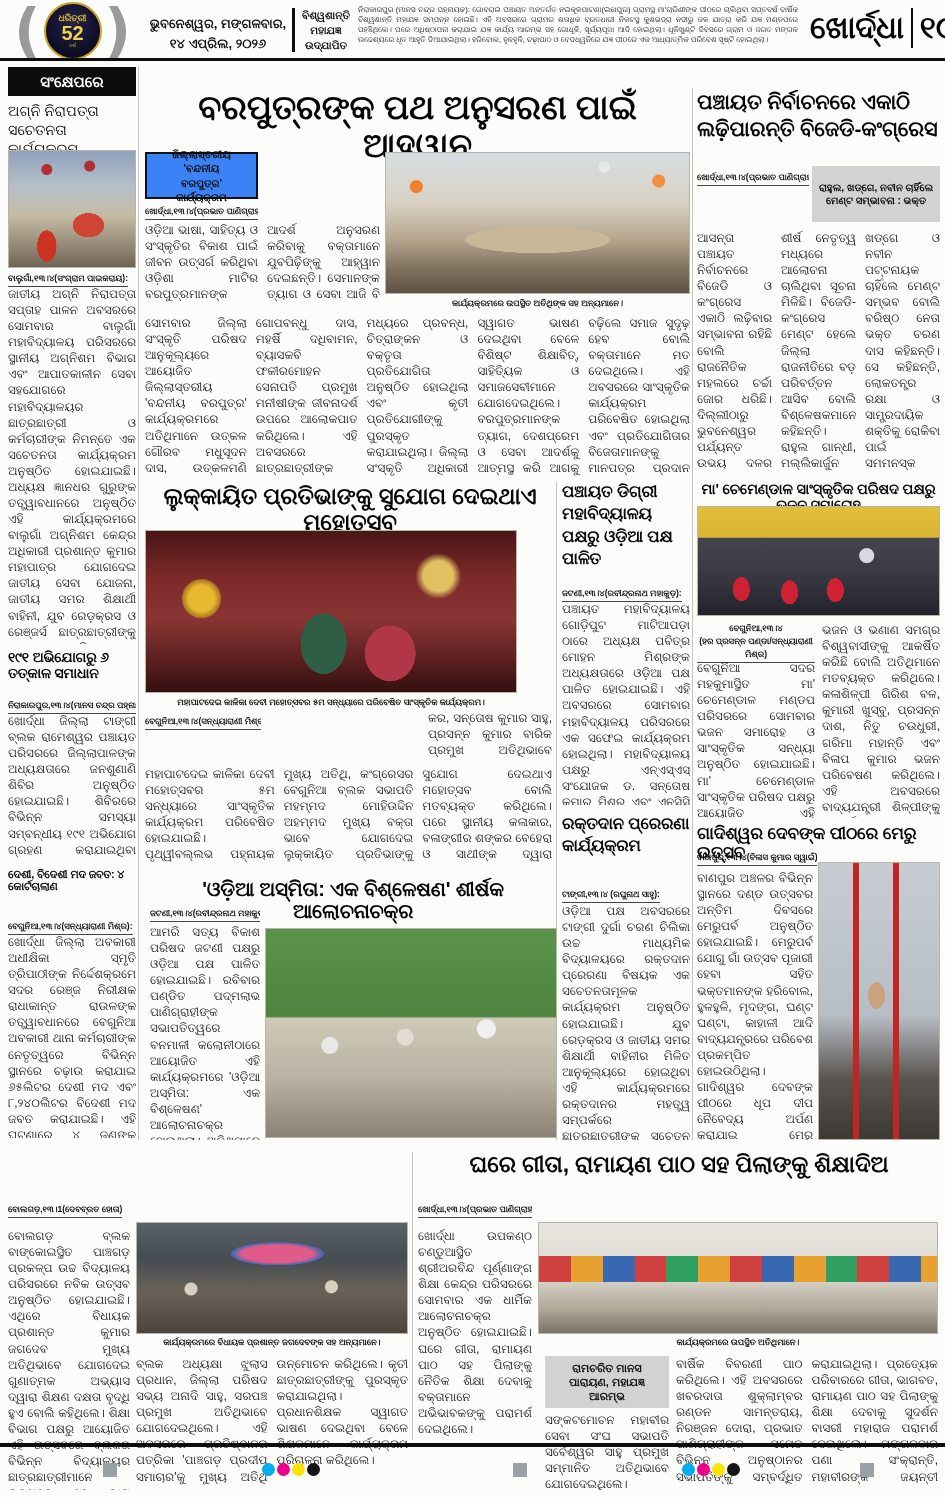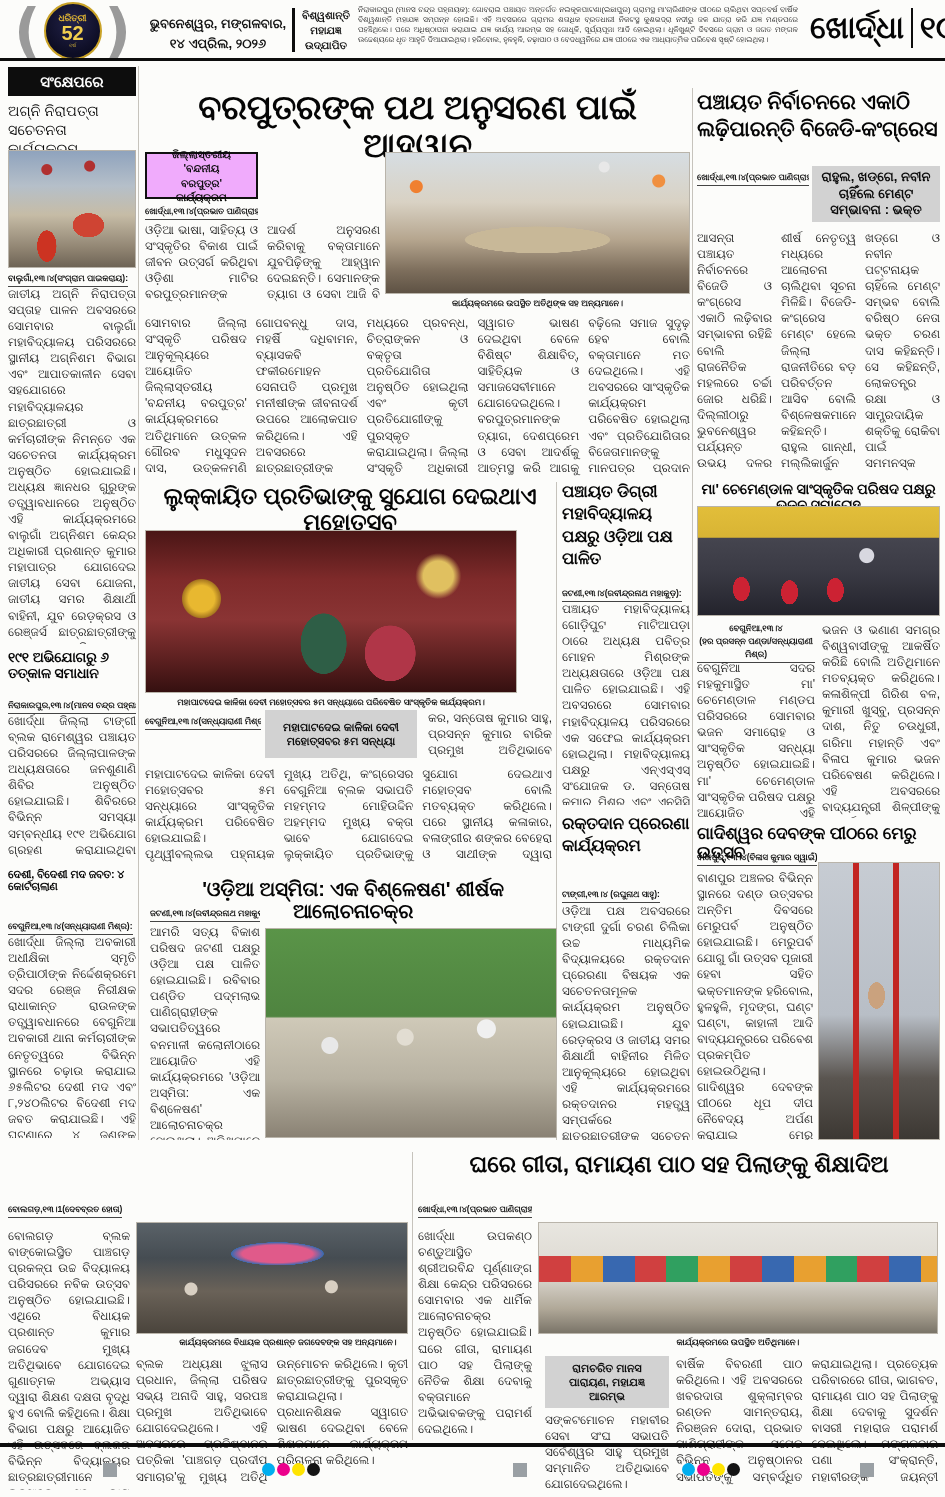--- a/index.html
+++ b/index.html
@@ -7,21 +7,21 @@
         font-family:"Liberation Sans",sans-serif;color:#111;overflow:hidden}
   .abs{position:absolute;box-sizing:border-box}
   .hl{font-weight:bold;color:#050505;line-height:1.12;letter-spacing:-.2px}
   .hl-c{text-align:center}
   .body-txt{font-size:12px;line-height:1.34;text-align:justify;color:#1c1c1c;overflow:hidden}
   .byline{font-size:8.5px;font-weight:bold;color:#111;border-bottom:1px solid #444;
           padding-bottom:2px;width:max-content;max-width:100%;white-space:nowrap;overflow:hidden}
   .caption{font-size:8.5px;font-weight:bold;text-align:center;color:#101010;overflow:hidden;white-space:nowrap}
   .graybox{background:#d2d2d2;font-weight:bold;text-align:center;display:flex;align-items:center;
            justify-content:center;padding:4px 6px;line-height:1.3;color:#0a0a0a}
-  .kicker{border:2px solid #111;background:#f0abfc;font-weight:bold;text-align:center;display:flex;
+  .kicker{border:2px solid #111;background:#3b82f6;font-weight:bold;text-align:center;display:flex;
           align-items:center;justify-content:center;padding:19px;line-height:1.35;color:#0a0a0a}
   .blackbox{background:#0d0d0d;color:#fff;font-weight:bold;text-align:left;display:flex;
             align-items:center;justify-content:center}
   .photo{overflow:hidden;border:1px solid #b9b4aa}
   .vr{width:1px;background:#c6c3bc}
   .hrule{background:#0d0d0d}
   .cols2{column-count:2;column-gap:9px}
   .cols3{column-count:3;column-gap:9px}
   .cols5{column-count:5;column-gap:9px}
   .pre{white-space:pre-line}
@@ -143,28 +143,27 @@
   <div class="abs hl hl-c" style="left:145px;top:88px;width:545px;font-size:34px">ବରପୁତ୍ରଙ୍କ ପଥ ଅନୁସରଣ ପାଇଁ ଆହ୍ୱାନ</div>
   <div class="abs kicker" style="left:145px;top:152px;width:113px;height:47px;font-size:10.5px">ଜିଲ୍ଲାସ୍ତରୀୟ 'ବନ୍ଦନୀୟ ବରପୁତ୍ର' କାର୍ଯ୍ୟକ୍ରମ</div>
   <div class="abs byline" style="left:145px;top:206px;max-width:113px">ଖୋର୍ଦ୍ଧା,୧୩।୪(ପ୍ରଭାତ ପାଣିଗ୍ରାହୀ)</div>
   <div class="abs body-txt cols2" style="left:145px;top:222px;width:235px;height:83px">ଓଡ଼ିଆ ଭାଷା, ସାହିତ୍ୟ ଓ ସଂସ୍କୃତିର ବିକାଶ ପାଇଁ ଜୀବନ ଉତ୍ସର୍ଗ କରିଥିବା ଓଡ଼ିଶା ମାଟିର ବରପୁତ୍ରମାନଙ୍କ ଆଦର୍ଶ ଅନୁସରଣ କରିବାକୁ ବକ୍ତାମାନେ ଯୁବପିଢ଼ିଙ୍କୁ ଆହ୍ୱାନ ଦେଇଛନ୍ତି। ସେମାନଙ୍କ ତ୍ୟାଗ ଓ ସେବା ଆଜି ବି ପ୍ରେରଣାର ଉତ୍ସ ବୋଲି ମତ ପ୍ରକାଶ ପାଇଛି।</div>
   <div class="abs photo ph-lead" style="left:385px;top:152px;width:305px;height:142px"></div>
   <div class="abs caption" style="left:385px;top:298px;width:305px">କାର୍ଯ୍ୟକ୍ରମରେ ଉପସ୍ଥିତ ଅତିଥିଙ୍କ ସହ ଅନ୍ୟମାନେ।</div>
   <div class="abs body-txt cols5" style="left:145px;top:315px;width:545px;height:163px">ସୋମବାର ଜିଲ୍ଲା ସଂସ୍କୃତି ପରିଷଦ ଆନୁକୂଲ୍ୟରେ ଆୟୋଜିତ ଜିଲ୍ଲାସ୍ତରୀୟ 'ବନ୍ଦନୀୟ ବରପୁତ୍ର' କାର୍ଯ୍ୟକ୍ରମରେ ଅତିଥିମାନେ ଉତ୍କଳ ଗୌରବ ମଧୁସୂଦନ ଦାସ, ଉତ୍କଳମଣି ଗୋପବନ୍ଧୁ ଦାସ, ମହର୍ଷି ଦଧିବାମନ, ବ୍ୟାସକବି ଫକୀରମୋହନ ସେନାପତି ପ୍ରମୁଖ ମନୀଷୀଙ୍କ ଜୀବନାଦର୍ଶ ଉପରେ ଆଲୋକପାତ କରିଥିଲେ। ଏହି ଅବସରରେ ଛାତ୍ରଛାତ୍ରୀଙ୍କ ମଧ୍ୟରେ ପ୍ରବନ୍ଧ, ଚିତ୍ରାଙ୍କନ ଓ ବକ୍ତୃତା ପ୍ରତିଯୋଗିତା ଅନୁଷ୍ଠିତ ହୋଇଥିଲା ଏବଂ କୃତୀ ପ୍ରତିଯୋଗୀଙ୍କୁ ପୁରସ୍କୃତ କରାଯାଇଥିଲା। ଜିଲ୍ଲା ସଂସ୍କୃତି ଅଧିକାରୀ ସ୍ୱାଗତ ଭାଷଣ ଦେଇଥିବା ବେଳେ ବିଶିଷ୍ଟ ଶିକ୍ଷାବିତ୍, ସାହିତ୍ୟିକ ଓ ସମାଜସେବୀମାନେ ଯୋଗଦେଇଥିଲେ। ବରପୁତ୍ରମାନଙ୍କ ତ୍ୟାଗ, ଦେଶପ୍ରେମ ଓ ସେବା ଆଦର୍ଶକୁ ଆତ୍ମସ୍ଥ କରି ଆଗକୁ ବଢ଼ିଲେ ସମାଜ ସୁଦୃଢ଼ ହେବ ବୋଲି ବକ୍ତାମାନେ ମତ ଦେଇଥିଲେ। ଏହି ଅବସରରେ ସାଂସ୍କୃତିକ କାର୍ଯ୍ୟକ୍ରମ ପରିବେଷିତ ହୋଇଥିଲା ଏବଂ ପ୍ରତିଯୋଗିତାର ବିଜେତାମାନଙ୍କୁ ମାନପତ୍ର ପ୍ରଦାନ କରାଯାଇଥିଲା। ଶେଷରେ ଧନ୍ୟବାଦ ଅର୍ପଣ କରାଯାଇଥିଲା।</div>
 
   <div class="abs hl" style="left:697px;top:88px;width:243px;font-size:21px;line-height:1.3">ପଞ୍ଚାୟତ ନିର୍ବାଚନରେ ଏକାଠି ଲଢ଼ିପାରନ୍ତି ବିଜେଡି-କଂଗ୍ରେସ</div>
   <div class="abs byline" style="left:697px;top:172px;max-width:112px">ଖୋର୍ଦ୍ଧା,୧୩।୪(ପ୍ରଭାତ ପାଣିଗ୍ରାହୀ)</div>
-  <div class="abs graybox" style="left:812px;top:166px;width:128px;height:56px;font-size:13px">ରାହୁଲ, ଖଡ୍‌ଗେ, ନବୀନ ଚାହିଁଲେ ମେଣ୍ଟ ସମ୍ଭାବନା : ଭକ୍ତ</div>
+  <div class="abs graybox" style="left:812px;top:166px;width:128px;height:56px;font-size:10px">ରାହୁଲ, ଖଡ୍‌ଗେ, ନବୀନ ଚାହିଁଲେ ମେଣ୍ଟ ସମ୍ଭାବନା : ଭକ୍ତ</div>
   <div class="abs body-txt cols3" style="left:697px;top:230px;width:243px;height:248px">ଆସନ୍ତା ପଞ୍ଚାୟତ ନିର୍ବାଚନରେ ବିଜେଡି ଓ କଂଗ୍ରେସ ଏକାଠି ଲଢ଼ିବାର ସମ୍ଭାବନା ରହିଛି ବୋଲି ରାଜନୈତିକ ମହଲରେ ଚର୍ଚ୍ଚା ଜୋର ଧରିଛି। ଦିଲ୍ଲୀଠାରୁ ଭୁବନେଶ୍ୱର ପର୍ଯ୍ୟନ୍ତ ଉଭୟ ଦଳର ଶୀର୍ଷ ନେତୃତ୍ୱ ମଧ୍ୟରେ ଆଲୋଚନା ଚାଲିଥିବା ସୂଚନା ମିଳିଛି। ବିଜେଡି-କଂଗ୍ରେସ ମେଣ୍ଟ ହେଲେ ଜିଲ୍ଲା ରାଜନୀତିରେ ବଡ଼ ପରିବର୍ତ୍ତନ ଆସିବ ବୋଲି ବିଶ୍ଳେଷକମାନେ କହିଛନ୍ତି। ରାହୁଲ ଗାନ୍ଧୀ, ମଲ୍ଲିକାର୍ଜୁନ ଖଡ୍‌ଗେ ଓ ନବୀନ ପଟ୍ଟନାୟକ ଚାହିଁଲେ ମେଣ୍ଟ ସମ୍ଭବ ବୋଲି ବରିଷ୍ଠ ନେତା ଭକ୍ତ ଚରଣ ଦାସ କହିଛନ୍ତି। ସେ କହିଛନ୍ତି, ଲୋକତନ୍ତ୍ର ରକ୍ଷା ଓ ସାମ୍ପ୍ରଦାୟିକ ଶକ୍ତିକୁ ରୋକିବା ପାଇଁ ସମମନସ୍କ ଦଳଗୁଡ଼ିକ ଏକଜୁଟ ହେବା ଆବଶ୍ୟକ। ତେବେ ଏ ସମ୍ପର୍କରେ ଉଭୟ ଦଳର ରାଜ୍ୟ ନେତୃତ୍ୱ କୌଣସି ଆନୁଷ୍ଠାନିକ ଘୋଷଣା କରିନାହାନ୍ତି। ପଞ୍ଚାୟତ ସ୍ତରରେ କର୍ମୀମାନେ ଏହାକୁ ସ୍ୱାଗତ କରିଥିବା ବେଳେ କେତେକ ଅସନ୍ତୋଷ ପ୍ରକଟ କରିଛନ୍ତି। ଆଗାମୀ ଦିନରେ ସ୍ଥିତି ସ୍ପଷ୍ଟ ହେବ ବୋଲି କୁହାଯାଉଛି।</div>
 
   <div class="abs hl hl-c" style="left:145px;top:484px;width:410px;font-size:23px">ଲୁକ୍କାୟିତ ପ୍ରତିଭାଙ୍କୁ ସୁଯୋଗ ଦେଇଥାଏ ମହୋତ୍ସବ</div>
   <div class="abs photo ph-dancers" style="left:145px;top:530px;width:372px;height:163px"></div>
   <div class="abs caption" style="left:145px;top:697px;width:372px">ମହାପାଟଦେଇ କାଳିକା ଦେବୀ ମହୋତ୍ସବର ୫ମ ସନ୍ଧ୍ୟାରେ ପରିବେଷିତ ସାଂସ୍କୃତିକ କାର୍ଯ୍ୟକ୍ରମ।</div>
   <div class="abs byline" style="left:145px;top:716px;max-width:116px">ବେଗୁନିଆ,୧୩।୪(ସନ୍ଧ୍ୟାରାଣୀ ମିଶ୍ର)</div>
-  <div class="abs graybox" style="left:265px;top:710px;width:152px;height:48px;font-size:11px">ମହାପାଟଦେଇ କାଳିକା ଦେବୀ ମହୋତ୍ସବର ୫ମ ସନ୍ଧ୍ୟା</div>
   <div class="abs body-txt" style="left:428px;top:710px;width:124px;height:52px">କର, ସନ୍ତୋଷ କୁମାର ସାହୁ, ପ୍ରସନ୍ନ କୁମାର ବାରିକ ପ୍ରମୁଖ ଅତିଥିଭାବେ ଯୋଗଦେଇଥିଲେ।</div>
   <div class="abs body-txt cols3" style="left:145px;top:766px;width:407px;height:104px">ମହାପାଟଦେଇ କାଳିକା ଦେବୀ ମହୋତ୍ସବର ୫ମ ସନ୍ଧ୍ୟାରେ ସାଂସ୍କୃତିକ କାର୍ଯ୍ୟକ୍ରମ ପରିବେଷିତ ହୋଇଯାଇଛି। ପୃଥ୍ୱୀବଲ୍ଲଭ ପହ୍ନାୟକ ମୁଖ୍ୟ ଅତିଥି, କଂଗ୍ରେସର ବେଗୁନିଆ ବ୍ଲକ ସଭାପତି ମହମ୍ମଦ ମୋହିଉଦ୍ଦିନ ଅହମ୍ମଦ ମୁଖ୍ୟ ବକ୍ତା ଭାବେ ଯୋଗଦେଇ ଲୁକ୍କାୟିତ ପ୍ରତିଭାଙ୍କୁ ସୁଯୋଗ ଦେଇଥାଏ ମହୋତ୍ସବ ବୋଲି ମତବ୍ୟକ୍ତ କରିଥିଲେ। ପରେ ସ୍ଥାନୀୟ କଳାକାର, ବଳାଙ୍ଗୀର ଶଙ୍କର ବେହେରା ଓ ସାଥୀଙ୍କ ଦ୍ୱାରା ଦୁଆଦୁଲି, ଗୀତିକାର ପ୍ରଫୁଲ୍ଲ କୁମାର ବେଉରିଙ୍କ ଦ୍ୱାରା ଭଜନ, ବଣ୍ଟି ପ୍ରିୟଦର୍ଶିନୀ ଓ ସାଥୀଙ୍କ ଓଡ଼ିଶୀ ନୃତ୍ୟ ଦର୍ଶକଙ୍କୁ ମନ୍ତ୍ରମୁଗ୍ଧ କରିଥିଲା। ଗହଳିଆ ମାଳୀ, ରତ୍ନି ଭୋଇ ପ୍ରମୁଖ କାର୍ଯ୍ୟକ୍ରମ ପରିଚାଳନାରେ ସହଯୋଗ କରିଥିଲେ।</div>
 
   <div class="abs hl hl-c" style="left:148px;top:878px;width:410px;font-size:20px">'ଓଡ଼ିଆ ଅସ୍ମିତା: ଏକ ବିଶ୍ଳେଷଣ' ଶୀର୍ଷକ ଆଲୋଚନାଚକ୍ର</div>
   <div class="abs byline" style="left:150px;top:908px;max-width:110px">ଜଟଣୀ,୧୩।୪(ରବୀନ୍ଦ୍ରନାଥ ମହାକୁଡ଼)</div>
   <div class="abs body-txt" style="left:150px;top:924px;width:110px;height:216px">ଆମରି ସତ୍ୟ ବିକାଶ ପରିଷଦ ଜଟଣୀ ପକ୍ଷରୁ ଓଡ଼ିଆ ପକ୍ଷ ପାଳିତ ହୋଇଯାଇଛି। ରବିବାର ପଣ୍ଡିତ ପଦ୍ମଲାଭ ପାଣିଗ୍ରାହୀଙ୍କ ସଭାପତିତ୍ୱରେ ବନମାଳୀ କଲୋନୀଠାରେ ଆୟୋଜିତ ଏହି କାର୍ଯ୍ୟକ୍ରମରେ 'ଓଡ଼ିଆ ଅସ୍ମିତା: ଏକ ବିଶ୍ଳେଷଣ' ଆଲୋଚନାଚକ୍ର ହୋଇଥିଲା। ଅତିଥିମାନେ ଓଡ଼ିଆ ଭାଷା, ସାହିତ୍ୟ ଓ ସଂସ୍କୃତିର ଗୌରବମୟ ପରମ୍ପରା ଉପରେ ଆଲୋକପାତ କରି ନୂତନ ପିଢ଼ିକୁ ମାତୃଭାଷା ପ୍ରତି ଶ୍ରଦ୍ଧାଶୀଳ ହେବାକୁ ପରାମର୍ଶ ଦେଇଥିଲେ।</div>
   <div class="abs photo ph-asmita" style="left:265px;top:928px;width:292px;height:210px"></div>
 
   <div class="abs hl" style="left:562px;top:480px;width:128px;font-size:16.5px;line-height:1.35">ପଞ୍ଚାୟତ ଡିଗ୍ରୀ ମହାବିଦ୍ୟାଳୟ ପକ୍ଷରୁ ଓଡ଼ିଆ ପକ୍ଷ ପାଳିତ</div>
   <div class="abs byline" style="left:562px;top:588px;max-width:128px">ଜଟଣୀ,୧୩।୪(ରବୀନ୍ଦ୍ରନାଥ ମହାକୁଡ଼):</div>
@@ -184,21 +183,21 @@
   <div class="abs hl" style="left:697px;top:824px;width:243px;font-size:17px">ଗାଦିଶ୍ୱର ଦେବଙ୍କ ପୀଠରେ ମେରୁ ଉତ୍ସବ</div>
 
   <div class="abs body-txt" style="left:822px;top:622px;width:118px;height:196px">ଭଜନ ଓ ଭଣାଣ ସମଗ୍ର ବିଶ୍ୱବାସୀଙ୍କୁ ଆକର୍ଷିତ କରିଛି ବୋଲି ଅତିଥିମାନେ ମତବ୍ୟକ୍ତ କରିଥିଲେ। କଳାଶିଳ୍ପୀ ଗିରିଶ ବଳ, କୁମାରୀ ଖୁସ୍‌ବୁ, ପ୍ରସନ୍ନ ଦାଶ, ନିତୁ ଚଉଧୁରୀ, ଗରିମା ମହାନ୍ତି ଏବଂ ବିଳାପ କୁମାର ଭଜନ ପରିବେଷଣ କରିଥିଲେ। ଏହି ଅବସରରେ ବାଦ୍ୟଯନ୍ତ୍ରୀ ଶିଳ୍ପୀଙ୍କୁ ସମ୍ବର୍ଦ୍ଧିତ କରାଯାଇଥିଲା। ଶେଷରେ ବରିଷ୍ଠ ସଦସ୍ୟ ବିଶୋୟୀ ଧନ୍ୟବାଦ ଅର୍ପଣ କରିଥିଲେ।</div>
   <div class="abs byline" style="left:697px;top:852px;max-width:120px">ବାଣପୁର,୧୩।୪(ବିଳାସ କୁମାର ସ୍ୱାଇଁ)</div>
   <div class="abs body-txt" style="left:697px;top:870px;width:116px;height:270px">ବାଣପୁର ଅଞ୍ଚଳର ବିଭିନ୍ନ ସ୍ଥାନରେ ଦଣ୍ଡ ଉତ୍ସବର ଅନ୍ତିମ ଦିବସରେ ମେରୁପର୍ବ ଅନୁଷ୍ଠିତ ହୋଇଯାଇଛି। ମେରୁପର୍ବ ଯୋଗୁ ଗାଁ ଉତ୍ସବ ପୂଜାରୀ ହେବା ସହିତ ଭକ୍ତମାନଙ୍କ ହରିବୋଲ, ହୁଳହୁଳି, ମୃଦଙ୍ଗ, ଘଣ୍ଟ ଘଣ୍ଟା, କାହାଳୀ ଆଦି ବାଦ୍ୟଯନ୍ତ୍ରରେ ପରିବେଶ ପ୍ରକମ୍ପିତ ହୋଇଉଠିଥିଲା। ଗାଦିଶ୍ୱର ଦେବଙ୍କ ପୀଠରେ ଧୂପ ଦୀପ ନୈବେଦ୍ୟ ଅର୍ପଣ କରାଯାଇ ମେରୁ ଭକ୍ତମାନେ ଝୁଲଣରେ ଝୁଲିଥିଲେ। ଏହି ଦୃଶ୍ୟ ଦେଖିବାକୁ ହଜାର ହଜାର ଭକ୍ତଙ୍କ ସମାଗମ ହୋଇଥିଲା। ଶାନ୍ତିଶୃଙ୍ଖଳା ପାଇଁ ପୋଲିସ ମୁତୟନ ଥିଲା।</div>
   <div class="abs photo ph-meru" style="left:818px;top:862px;width:122px;height:278px"></div>
 
   <div class="abs byline" style="left:8px;top:1204px;max-width:122px">ବୋଲଗଡ଼,୧୩।1(ଦେବବ୍ରତ ହୋତା)</div>
   <div class="abs body-txt" style="left:8px;top:1228px;width:122px;height:262px">ବୋଲଗଡ଼ ବ୍ଲକ ବାଙ୍କୋଇସ୍ଥିତ ପାଞ୍ଚଗଡ଼ ପ୍ରକଳ୍ପ ଉଚ୍ଚ ବିଦ୍ୟାଳୟ ପରିସରରେ ନବିକ ଉତ୍ସବ ଅନୁଷ୍ଠିତ ହୋଇଯାଇଛି। ଏଥିରେ ବିଧାୟକ ପ୍ରଶାନ୍ତ କୁମାର ଜଗଦେବ ମୁଖ୍ୟ ଅତିଥିଭାବେ ଯୋଗଦେଇ ଗୁଣାତ୍ମକ ଅଭ୍ୟାସ ଦ୍ୱାରା ଶିକ୍ଷଣ ଦକ୍ଷତା ବୃଦ୍ଧି ହୁଏ ବୋଲି କହିଥିଲେ। ଶିକ୍ଷା ବିଭାଗ ପକ୍ଷରୁ ଆୟୋଜିତ ଏହି ଉତ୍ସବରେ ବ୍ଲକର ବିଭିନ୍ନ ବିଦ୍ୟାଳୟର ଛାତ୍ରଛାତ୍ରୀମାନେ ଉତ୍ସାହର ସହ ଭାଗ ନେଇଥିଲେ।</div>
   <div class="abs photo ph-quality" style="left:136px;top:1222px;width:272px;height:112px"></div>
-  <div class="abs caption" style="left:152px;top:1337px;width:272px">କାର୍ଯ୍ୟକ୍ରମରେ ବିଧାୟକ ପ୍ରଶାନ୍ତ ଜଗଦେବଙ୍କ ସହ ଅନ୍ୟମାନେ।</div>
+  <div class="abs caption" style="left:136px;top:1337px;width:272px">କାର୍ଯ୍ୟକ୍ରମରେ ବିଧାୟକ ପ୍ରଶାନ୍ତ ଜଗଦେବଙ୍କ ସହ ଅନ୍ୟମାନେ।</div>
   <div class="abs hl hl-c" style="left:418px;top:1152px;width:522px;font-size:23px">ଘରେ ଗୀତା, ରାମାୟଣ ପାଠ ସହ ପିଲାଙ୍କୁ ଶିକ୍ଷାଦିଅ</div>
 
   <div class="abs body-txt cols2" style="left:136px;top:1356px;width:272px;height:134px">ବ୍ଲକ ଅଧ୍ୟକ୍ଷା ଝୁଲାସ ପ୍ରଧାନ, ଜିଲ୍ଲା ପରିଷଦ ସଭ୍ୟ ଅନାଦି ସାହୁ, ସରପଞ୍ଚ ପ୍ରମୁଖ ଅତିଥିଭାବେ ଯୋଗଦେଇଥିଲେ। ଏହି ଅବସରରେ ପ୍ରତିଷ୍ଠାନର ପତ୍ରିକା 'ପାଞ୍ଚଗଡ଼ ପ୍ରଦୀପ ସମାଚାର'କୁ ମୁଖ୍ୟ ଅତିଥି ଉନ୍ମୋଚନ କରିଥିଲେ। କୃତୀ ଛାତ୍ରଛାତ୍ରୀଙ୍କୁ ପୁରସ୍କୃତ କରାଯାଇଥିଲା। ପ୍ରଧାନଶିକ୍ଷକ ସ୍ୱାଗତ ଭାଷଣ ଦେଇଥିବା ବେଳେ ଶିକ୍ଷକମାନେ କାର୍ଯ୍ୟକ୍ରମ ପରିଚାଳନା କରିଥିଲେ।</div>
   <div class="abs byline" style="left:418px;top:1204px;max-width:114px">ଖୋର୍ଦ୍ଧା,୧୩।୪(ପ୍ରଭାତ ପାଣିଗ୍ରାହୀ)</div>
   <div class="abs body-txt" style="left:418px;top:1228px;width:114px;height:262px">ଖୋର୍ଦ୍ଧା ଉପକଣ୍ଠ ଚଣ୍ଡୁଆସ୍ଥିତ ଶ୍ରୀଅରବିନ୍ଦ ପୂର୍ଣ୍ଣାଙ୍ଗ ଶିକ୍ଷା କେନ୍ଦ୍ର ପରିସରରେ ସୋମବାର ଏକ ଧାର୍ମିକ ଆଲୋଚନାଚକ୍ର ଅନୁଷ୍ଠିତ ହୋଇଯାଇଛି। ଘରେ ଗୀତା, ରାମାୟଣ ପାଠ ସହ ପିଲାଙ୍କୁ ନୈତିକ ଶିକ୍ଷା ଦେବାକୁ ବକ୍ତାମାନେ ଅଭିଭାବକଙ୍କୁ ପରାମର୍ଶ ଦେଇଥିଲେ।</div>
   <div class="abs photo ph-gita" style="left:538px;top:1222px;width:400px;height:112px"></div>
   <div class="abs caption" style="left:538px;top:1337px;width:400px">କାର୍ଯ୍ୟକ୍ରମରେ ଉପସ୍ଥିତ ଅତିଥିମାନେ।</div>
   <div class="abs graybox" style="left:545px;top:1356px;width:124px;height:52px;font-size:11px">ରାମଚରିତ ମାନସ ପାରାୟଣ, ମହାଯଜ୍ଞ ଆରମ୍ଭ</div>
   <div class="abs body-txt" style="left:545px;top:1412px;width:124px;height:78px">ସଙ୍କଟମୋଚନ ମହାବୀର ସେବା ସଂଘ ସଭାପତି ସର୍ବେଶ୍ୱର ସାହୁ ପ୍ରମୁଖ ସମ୍ମାନିତ ଅତିଥିଭାବେ ଯୋଗଦେଇଥିଲେ। ଅନୁଷ୍ଠାନ ସମ୍ପାଦକ ଦୟାନିଧି ରାଉତରାୟ ସ୍ୱାଗତ ଭାଷଣ ଦେଇଥିଲେ।</div>
   <div class="abs body-txt cols2" style="left:676px;top:1356px;width:262px;height:134px">ବାର୍ଷିକ ବିବରଣୀ ପାଠ କରିଥିଲେ। ଏହି ଅବସରରେ ଖବରଦାତା ଶୁକ୍ଲାମ୍ବର ରଣ୍ଡନ ସାମନ୍ତରାୟ, ନିରଞ୍ଜନ ଦୋରା, ପ୍ରଭାତ ପାଣିଗ୍ରାହୀଙ୍କ ସମେତ ବିଭିନ୍ନ ଅନୁଷ୍ଠାନର ସଭାପତିଙ୍କୁ ସମ୍ବର୍ଦ୍ଧିତ କରାଯାଇଥିଲା। ପ୍ରତ୍ୟେକ ପରିବାରରେ ଗୀତା, ଭାଗବତ, ରାମାୟଣ ପାଠ ସହ ପିଲାଙ୍କୁ ଶିକ୍ଷା ଦେବାକୁ ସୁଦର୍ଶନ ବାସରୀ ମହାରାଜ ପରାମର୍ଶ ଦେଇଥିଲେ। ମଙ୍ଗଳବାର ପଣା ସଂକ୍ରାନ୍ତି, ମହାବୀରଙ୍କ ଜୟନ୍ତୀ ଉପଲକ୍ଷେ ବିଭିନ୍ନ କାର୍ଯ୍ୟକ୍ରମ ରହିଛି। ମୁଖ୍ୟ ପରିଚାଳକ ଭାବେ ବିଶ୍ୱମ୍ଭର ଦାସ ମହାରାଜ ରହିଥିବା ବେଳେ ପରିଚାଳନାରେ ମହନ୍ତ ଅନନ୍ତ ନାରାୟଣ ଦେବାଚାର୍ଯ୍ୟ, ଆଚାର୍ଯ୍ୟ ଭାବେ ପଣ୍ଡିତ ସଚ୍ଚିଦାନନ୍ଦ ଖାଡ଼ଙ୍ଗା ଦାୟିତ୍ୱରେ ରହିଛନ୍ତି।</div>

